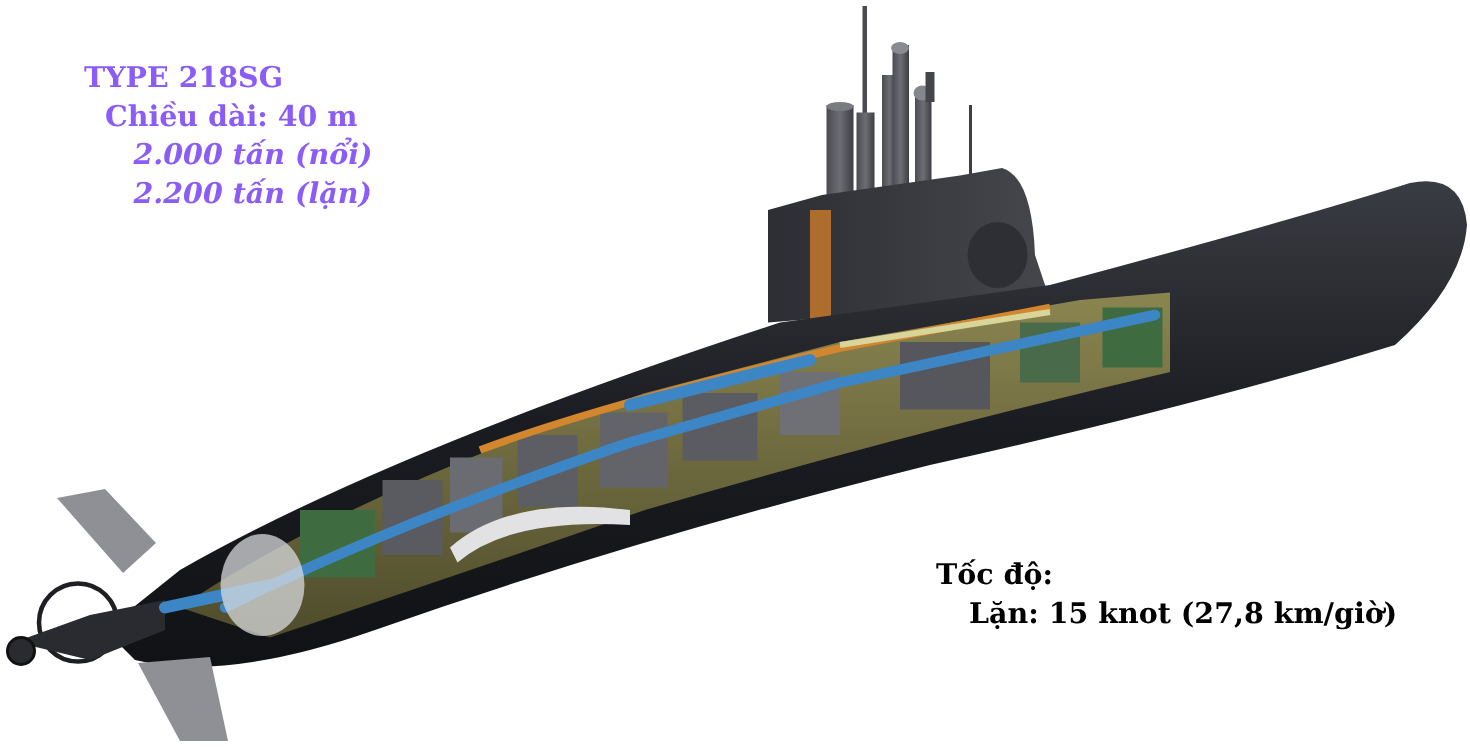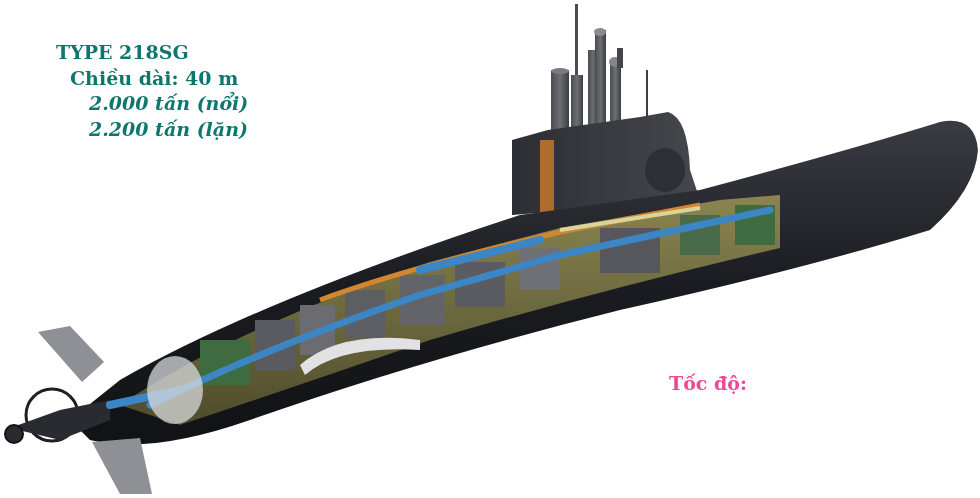--- a/index.html
+++ b/index.html
@@ -1,29 +1,29 @@
 <!DOCTYPE html>
 <html><head>
 <meta charset="utf-8">
 <style>
   html, body { margin: 0; padding: 0; background: #ffffff; }
   body { width: 980px; height: 498px; position: relative; overflow: hidden; }
   .canvas { position: absolute; left: 0; top: 0; width: 980px; height: 498px; }
   .spec-block {
     position: absolute; left: 56px; top: 40px;
     font-family: "DejaVu Serif", "Liberation Serif", serif;
-    font-weight: bold; font-size: 19px; line-height: 25.5px; color: #0f766e;
+    font-weight: bold; font-size: 19px; line-height: 25.5px; color: #8b5cf6;
   }
   .spec-block div { white-space: nowrap; }
   .ind1 { padding-left: 14px; }
   .ind2 { padding-left: 33px; font-style: italic; }
   .speed-block {
     position: absolute; left: 624px; top: 370px;
     font-family: "DejaVu Serif", "Liberation Serif", serif;
-    font-weight: bold; font-size: 19px; line-height: 26px; color: #ec4899; margin-left: 45px;
+    font-weight: bold; font-size: 19px; line-height: 26px; color: #000000;
   }
   .speed-block div { white-space: nowrap; }
   .sind { padding-left: 22px; }
   svg { position: absolute; left: 0; top: 0; }
 </style>
 </head>
 <body>
 
 <div class="canvas">
 
@@ -121,14 +121,15 @@
 
   <div class="spec-block">
     <div>TYPE 218SG</div>
     <div class="ind1">Chiều dài: 40 m</div>
     <div class="ind2">2.000 tấn (nổi)</div>
     <div class="ind2">2.200 tấn (lặn)</div>
   </div>
 
   <div class="speed-block">
     <div>Tốc độ:</div>
+    <div class="sind">Lặn: 15 knot (27,8 km/giờ)</div>
   </div>
 </div>
 
 </body></html>

